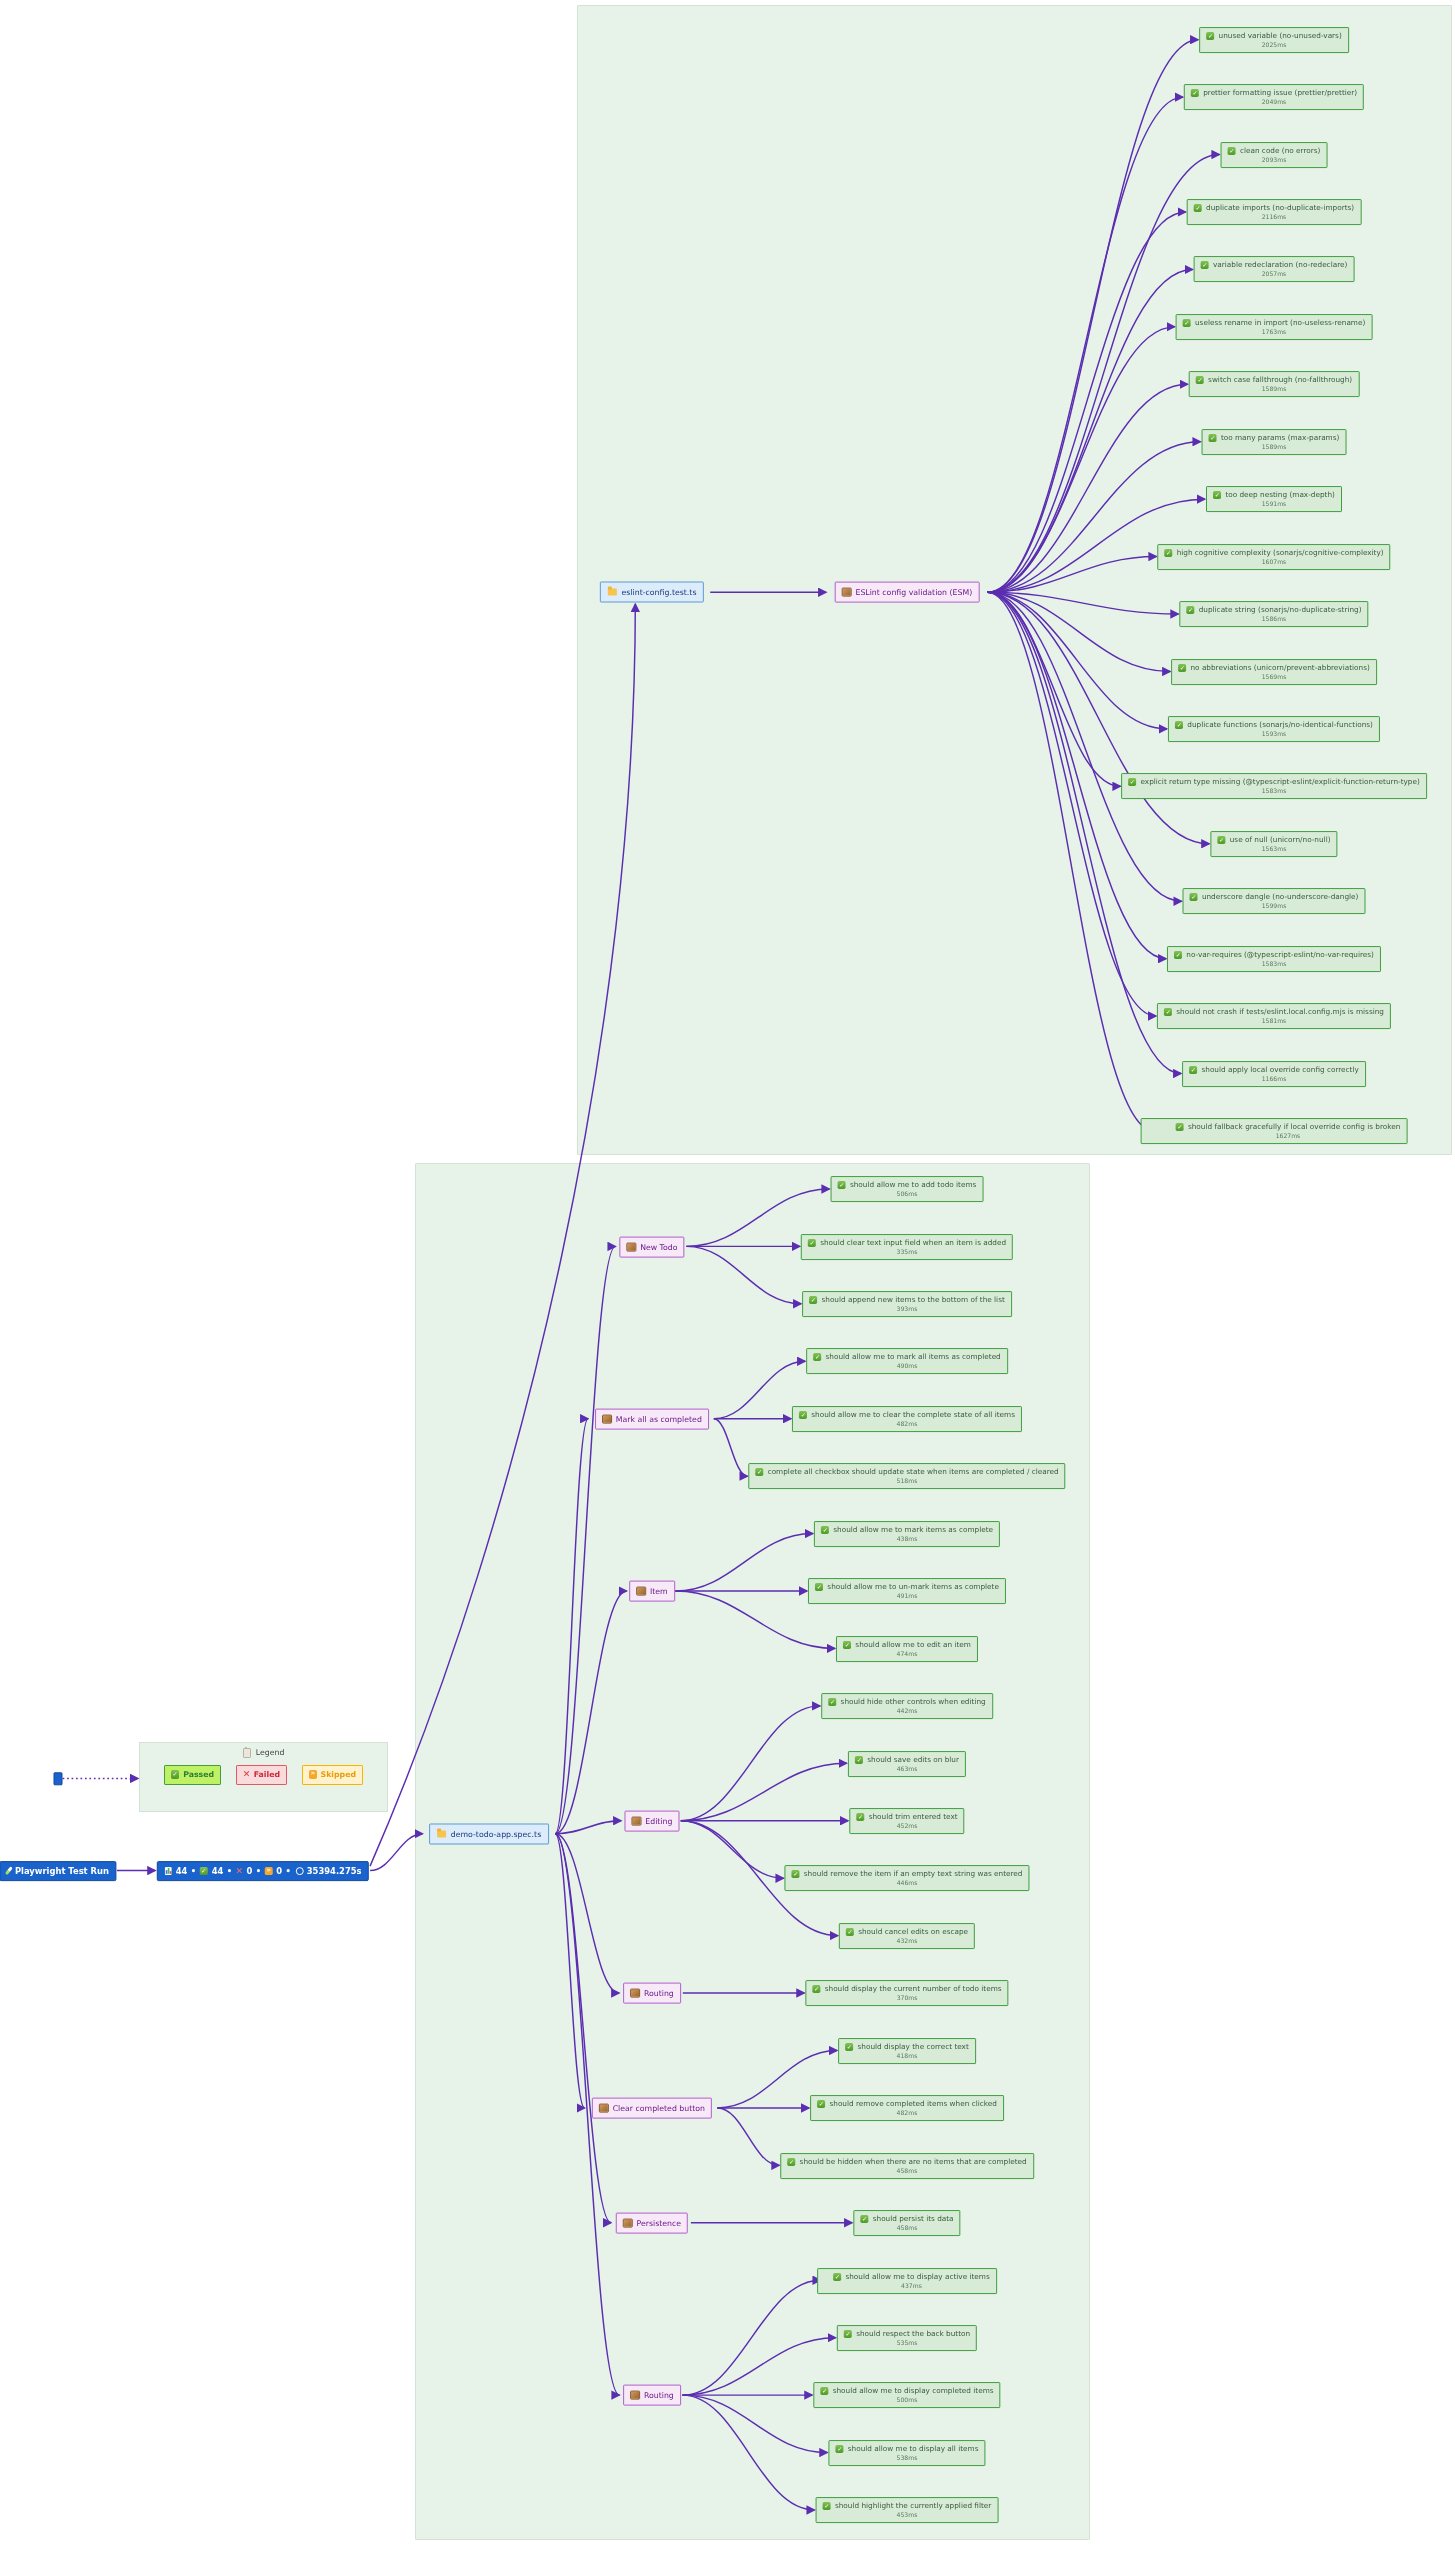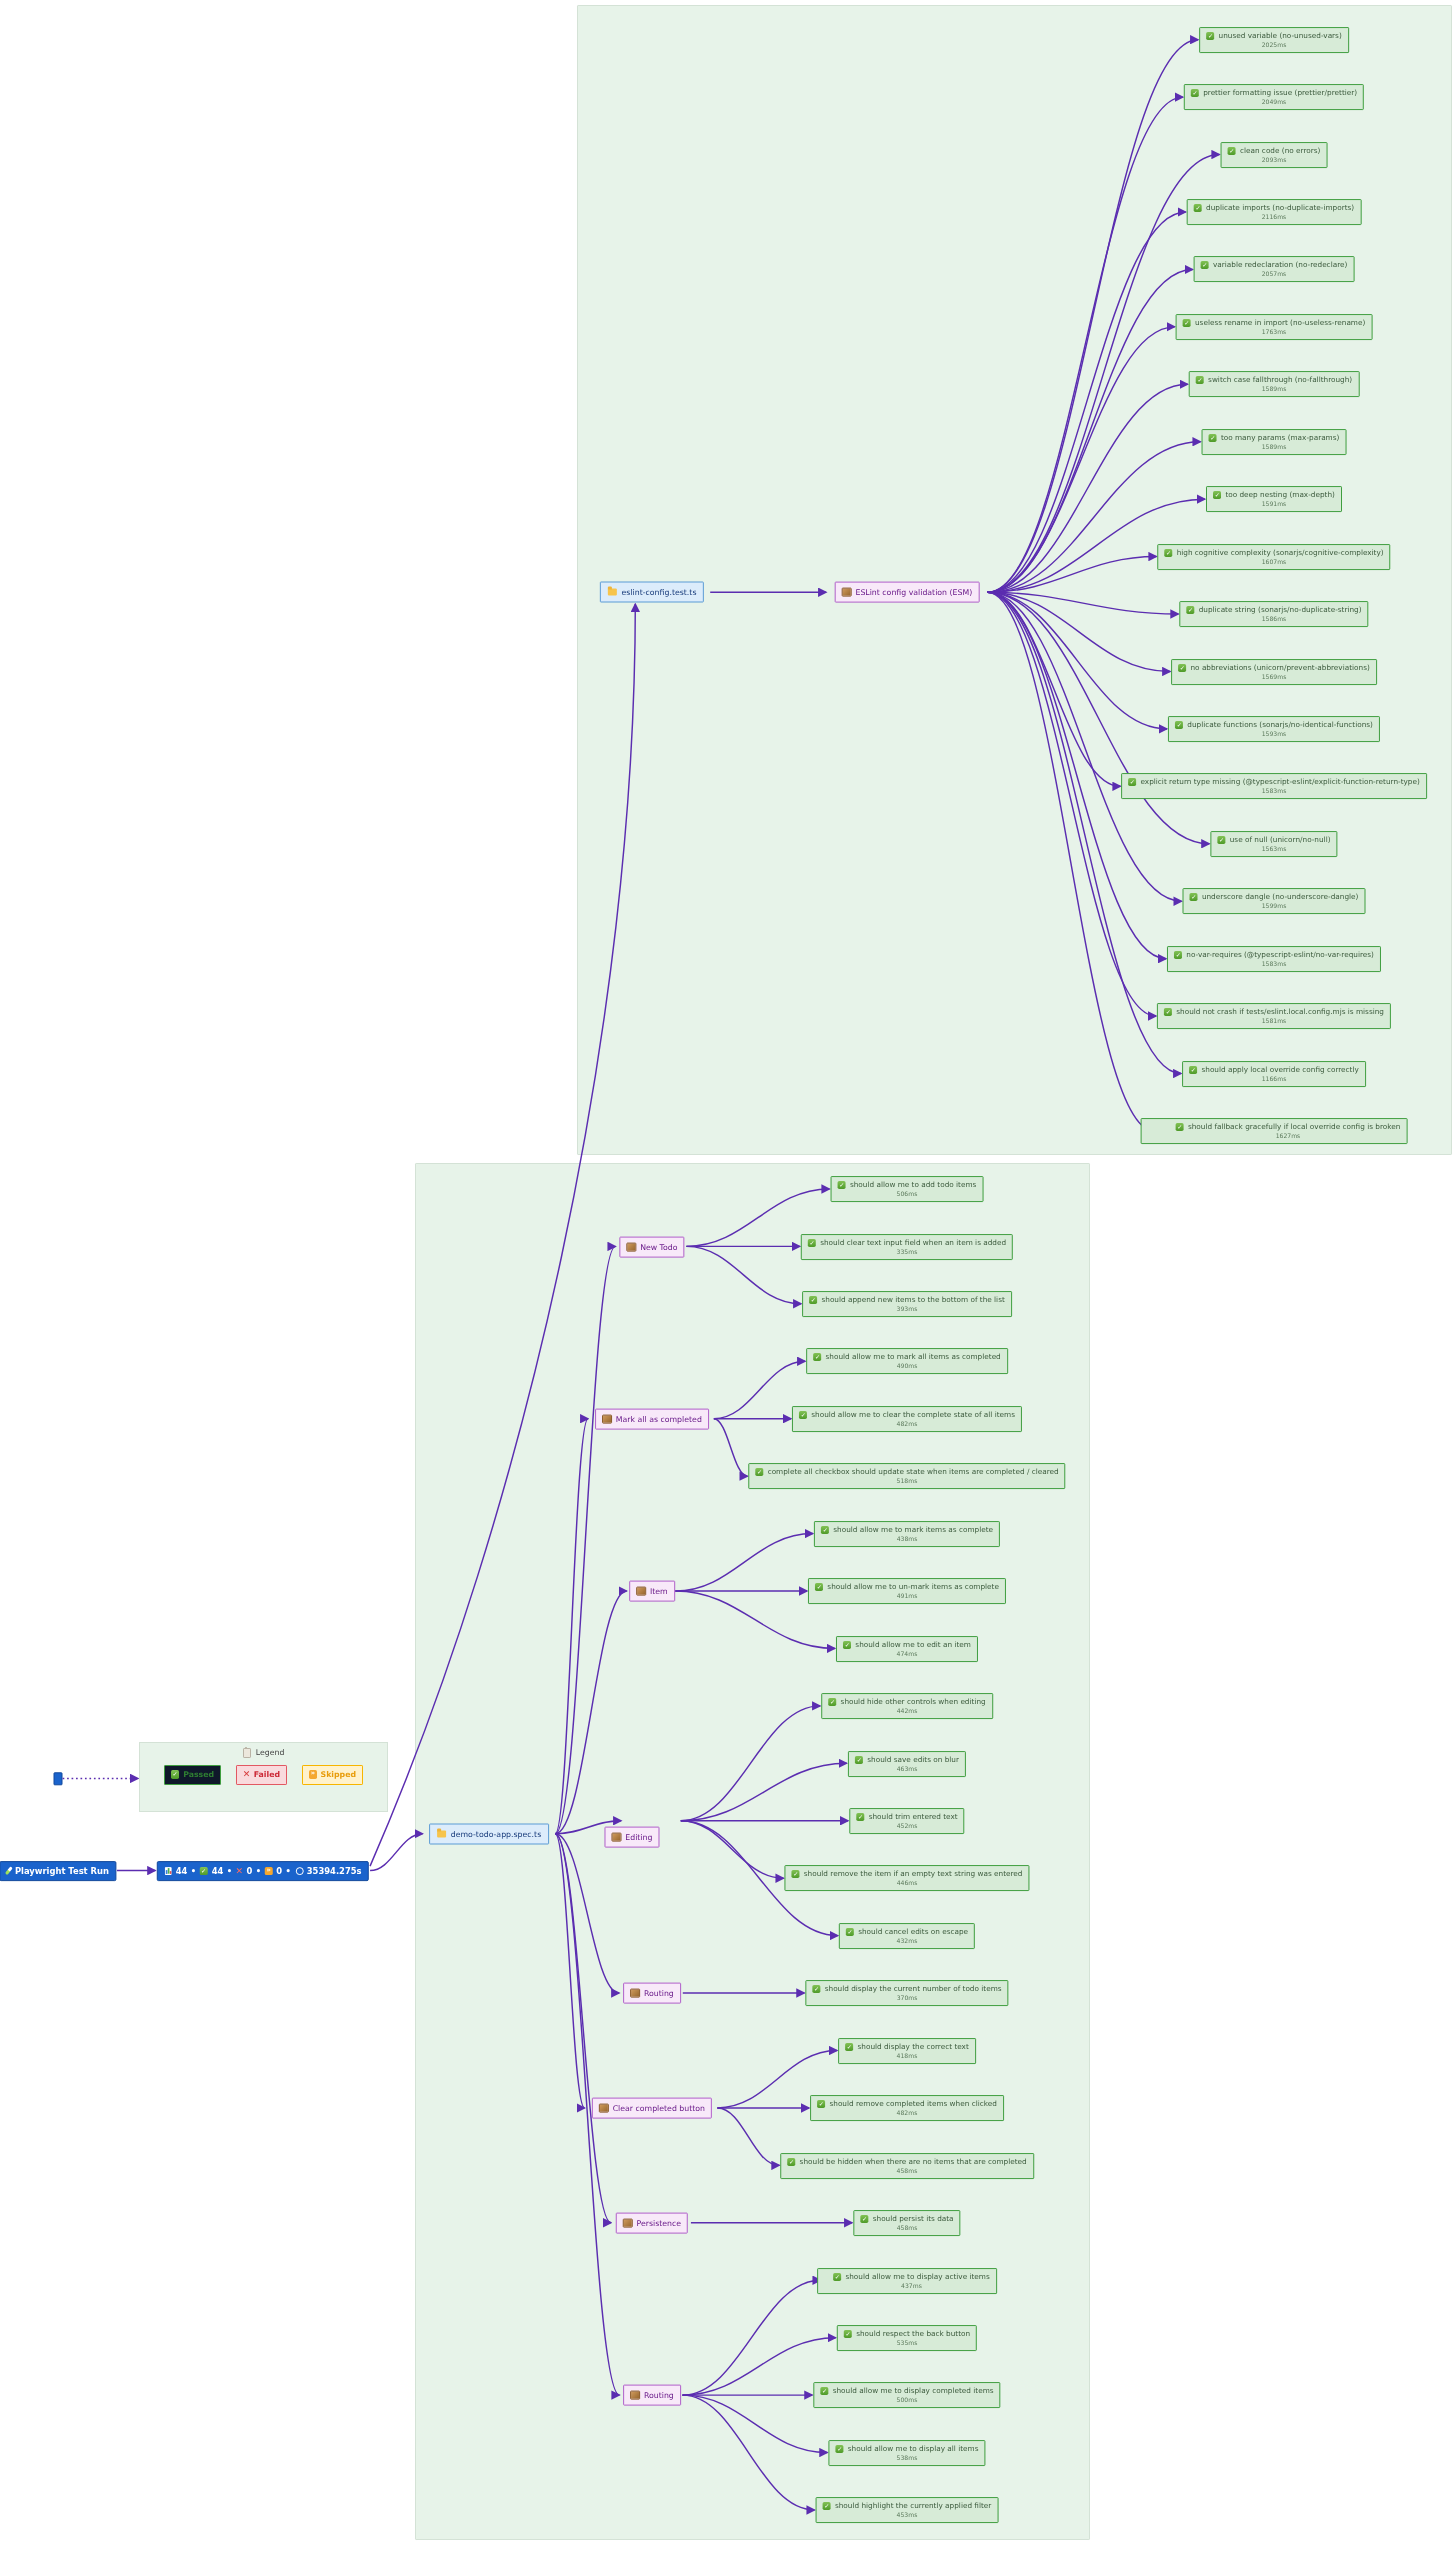--- a/index.html
+++ b/index.html
@@ -29,21 +29,21 @@
 
   .node.mini{background:#1a63cc;border:1.1px solid #11489c;border-radius:1.1px;padding:0;}
 
   .legend-panel{position:absolute;background:#e7f3e9;border:0.6px solid #d4e2d6;z-index:2;
                 text-align:center;box-sizing:border-box;}
   .legend-title{display:flex;align-items:center;justify-content:center;gap:3.4px;
                 font-size:7.8px;color:#444;margin-top:4.5px;}
   .legend-items{display:flex;justify-content:center;gap:14.5px;margin-top:6.7px;}
   .lg{display:flex;align-items:center;font-weight:bold;font-size:7.8px;
       padding:4.5px 6.1px;border-radius:1.1px;}
-  .lg.passed{background:#0f172a;border:1.1px solid #3f9e3f;color:#2e7d32;}
+  .lg.passed{background:#bef264;border:1.1px solid #3f9e3f;color:#2e7d32;}
   .lg.failed{background:#f9dadd;border:1.1px solid #e25862;color:#cc2936;}
   .lg.skipped{background:#fff2cc;border:1.1px solid #f7b500;color:#e89d0c;}
 
   
   .ic{display:inline-block;flex:0 0 auto;}
   .ic-check{width:8.4px;height:8.4px;background:linear-gradient(180deg,#82c255,#4e9a28);
             border-radius:1.7px;color:#fff;font-size:6.1px;line-height:8.4px;text-align:center;
             font-weight:bold;margin-right:3.9px;}
   .ic-x{color:#d63a3a;font-weight:bold;font-size:9px;line-height:8.4px;margin-right:3.4px;}
   .ic-skip{width:8.4px;height:8.4px;background:#f5a72e;border-radius:1.7px;color:#fff;
@@ -422,21 +422,21 @@
       </div>
       <div class="tm">491ms</div>
     </div>
     <div class="node test" style="left: 907px; top: 1649px;">
       <div class="row">
         <span class="ic ic-check">✓</span>
         <span>should allow me to edit an item</span>
       </div>
       <div class="tm">474ms</div>
     </div>
-    <div class="node suite" style="left: 632px; top: 1821px; margin-top: 16px;">
+    <div class="node suite" style="left: 652px; top: 1821px;">
       <div class="row">
         <span class="ic ic-box"></span>
         <span>Editing</span>
       </div>
     </div>
     <div class="node test" style="left: 907px; top: 1706px;">
       <div class="row">
         <span class="ic ic-check">✓</span>
         <span>should hide other controls when editing</span>
       </div>

